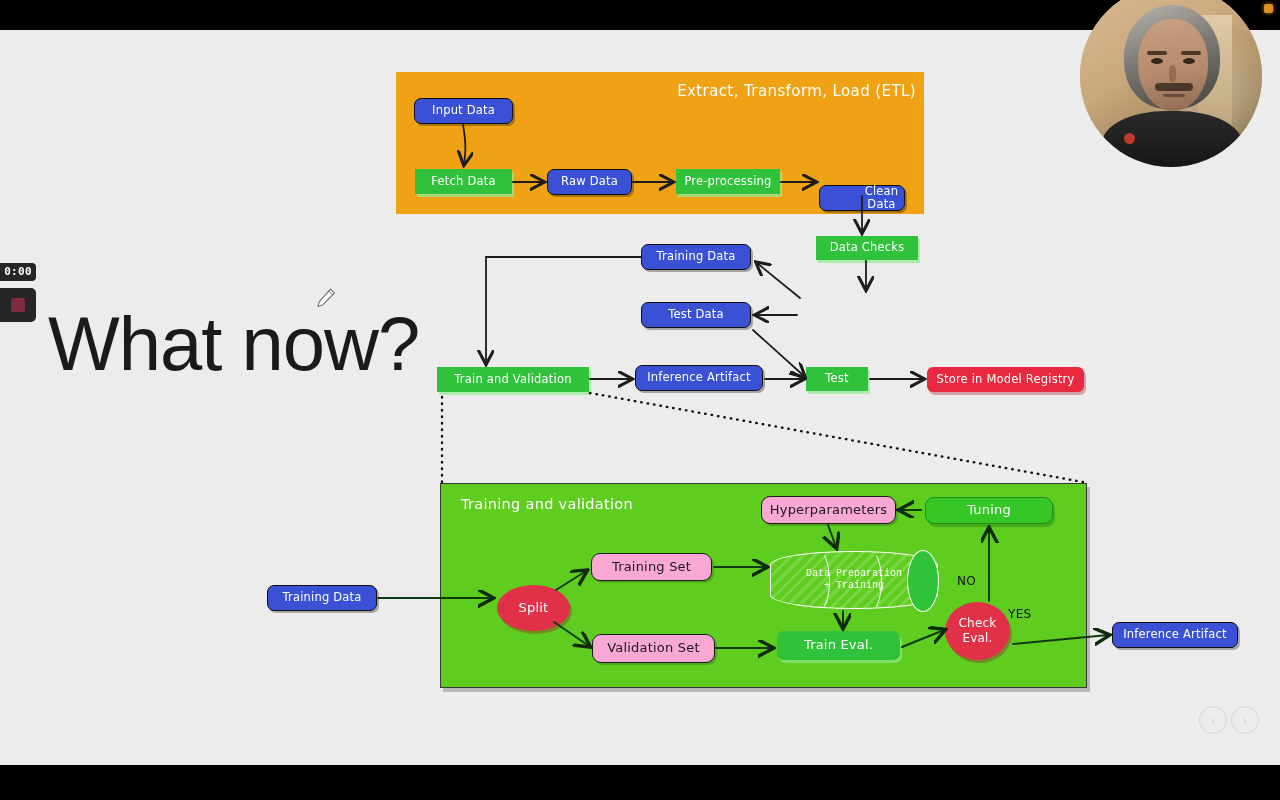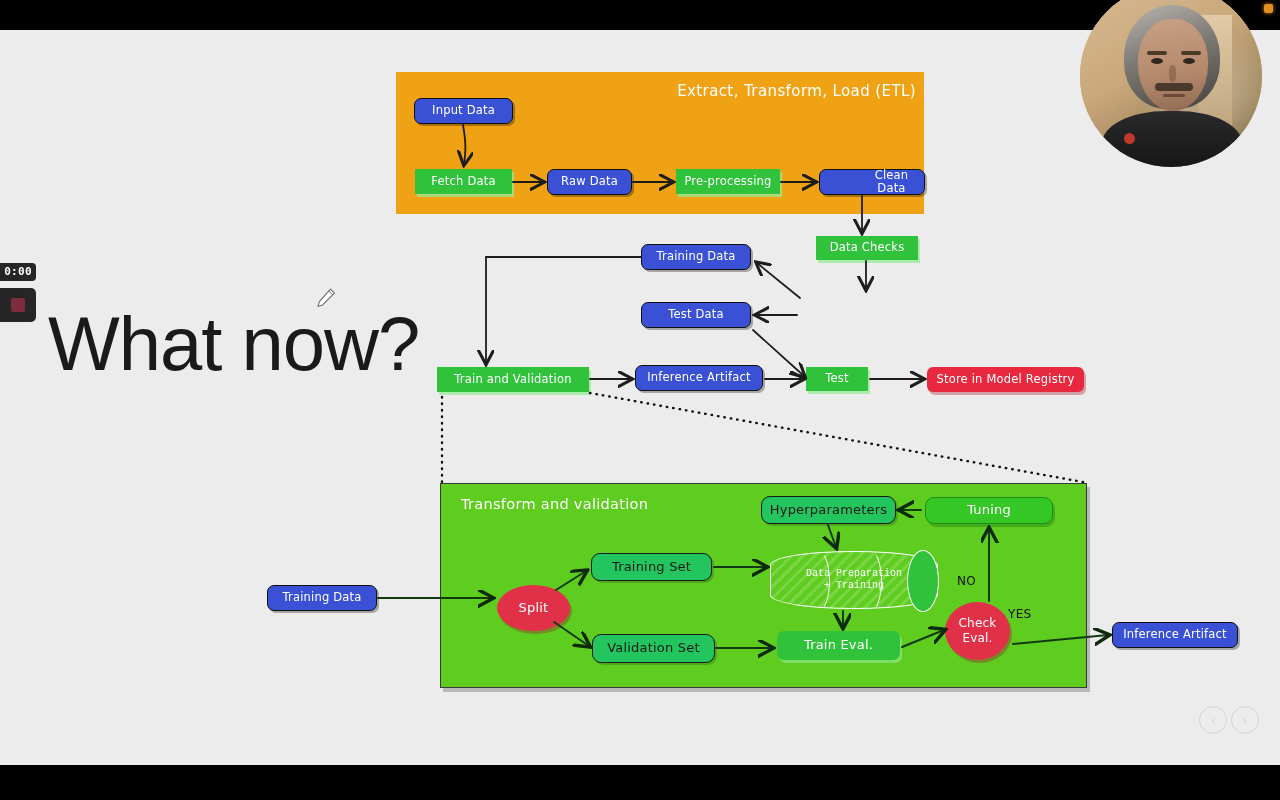--- a/index.html
+++ b/index.html
@@ -98,21 +98,21 @@
     font-family:"DejaVu Sans","Liberation Sans",sans-serif;
     font-size:11.5px;color:#fff;line-height:1.15;
     letter-spacing:.2px;
     white-space:pre-line;
   }
   .node.blue{background:#3a51d6;border:1.6px solid #101010;border-radius:7px;
     box-shadow:2px 2px 0 rgba(0,0,0,.30);}
   .node.green{background:#2fc23a;box-shadow:2px 3px 0 rgba(150,235,150,.75);}
   .node.green-r{background:#2fc23a;border-radius:9px;box-shadow:2px 3px 0 rgba(150,235,150,.75);}
   .node.red{background:#e8283f;border-radius:7px;box-shadow:2px 3px 0 rgba(160,30,45,.35);}
-  .node.white{background:#22c55e;color:#1a1a1a;border:1.7px solid #1a1a1a;border-radius:9px;
+  .node.white{background:#f9a8d4;color:#1a1a1a;border:1.7px solid #1a1a1a;border-radius:9px;
     box-shadow:2px 2px 0 rgba(0,0,0,.18);}
   .node.greenbtn{background:#35c726;border:1.4px solid #1f8c18;border-radius:9px;
     box-shadow:2px 3px 0 rgba(20,110,15,.35);}
   .node.greenbox{background:#2fc23a;border-radius:7px;box-shadow:2px 3px 0 rgba(150,235,150,.6);}
   .node.ellipse-red{background:#e03149;border-radius:50%;box-shadow:2px 3px 0 rgba(150,20,40,.35);}
 
   
   .etl-panel{position:absolute;left:396px;top:42px;width:528px;height:142px;background:#f0a215;}
   .etl-title{position:absolute;left:666px;top:52px;width:250px;text-align:right;
     color:#fff;font-size:15px;letter-spacing:.4px;
@@ -165,34 +165,34 @@
 
     <div id="diagram">
 
       <div class="etl-panel"></div>
       <div class="etl-title">Extract, Transform, Load (ETL)</div>
 
       <div class="node blue" style="left:414px;top:68px;width:99px;height:26px;">Input Data</div>
       <div class="node green" style="left:415px;top:139px;width:97px;height:25px;">Fetch Data</div>
       <div class="node blue" style="left:547px;top:139px;width:85px;height:26px;">Raw Data</div>
       <div class="node green" style="left:676px;top:139px;width:104px;height:25px;">Pre-processing</div>
-      <div class="node blue" style="left:819px;top:139px;width:106px;height:26px;padding-left:39px;">Clean Data</div>
+      <div class="node blue" style="left:819px;top:155px;width:86px;height:26px;padding-left:39px;">Clean Data</div>
 
       <div class="node green" style="left:816px;top:206px;width:102px;height:24px;">Data Checks</div>
 
       <div class="node blue" style="left:641px;top:214px;width:110px;height:26px;">Training Data</div>
       <div class="node blue" style="left:641px;top:272px;width:110px;height:26px;">Test Data</div>
 
       <div class="node green" style="left:437px;top:337px;width:152px;height:25px;">Train and Validation</div>
       <div class="node blue" style="left:635px;top:335px;width:128px;height:26px;">Inference Artifact</div>
       <div class="node green" style="left:806px;top:337px;width:62px;height:24px;">Test</div>
       <div class="node red" style="left:927px;top:337px;width:157px;height:25px;border-radius:6px;">Store in Model Registry</div>
 
       <div class="tv-panel"></div>
-      <div class="tv-title">Transform and validation</div>
+      <div class="tv-title">Training and validation</div>
 
       <div class="node blue" style="left:267px;top:555px;width:110px;height:26px;">Training Data</div>
 
       <div class="node ellipse-red" style="left:497px;top:555px;width:73px;height:46px;font-size:13px;">Split</div>
 
       <div class="node white" style="left:591px;top:523px;width:121px;height:28px;font-size:13px;">Training Set</div>
       <div class="node white" style="left:592px;top:604px;width:123px;height:29px;font-size:13px;">Validation Set</div>
 
       <div class="node white" style="left:761px;top:466px;width:135px;height:28px;font-size:13px;">Hyperparameters</div>
       <div class="node greenbtn" style="left:925px;top:467px;width:128px;height:27px;font-size:13px;">Tuning</div>

